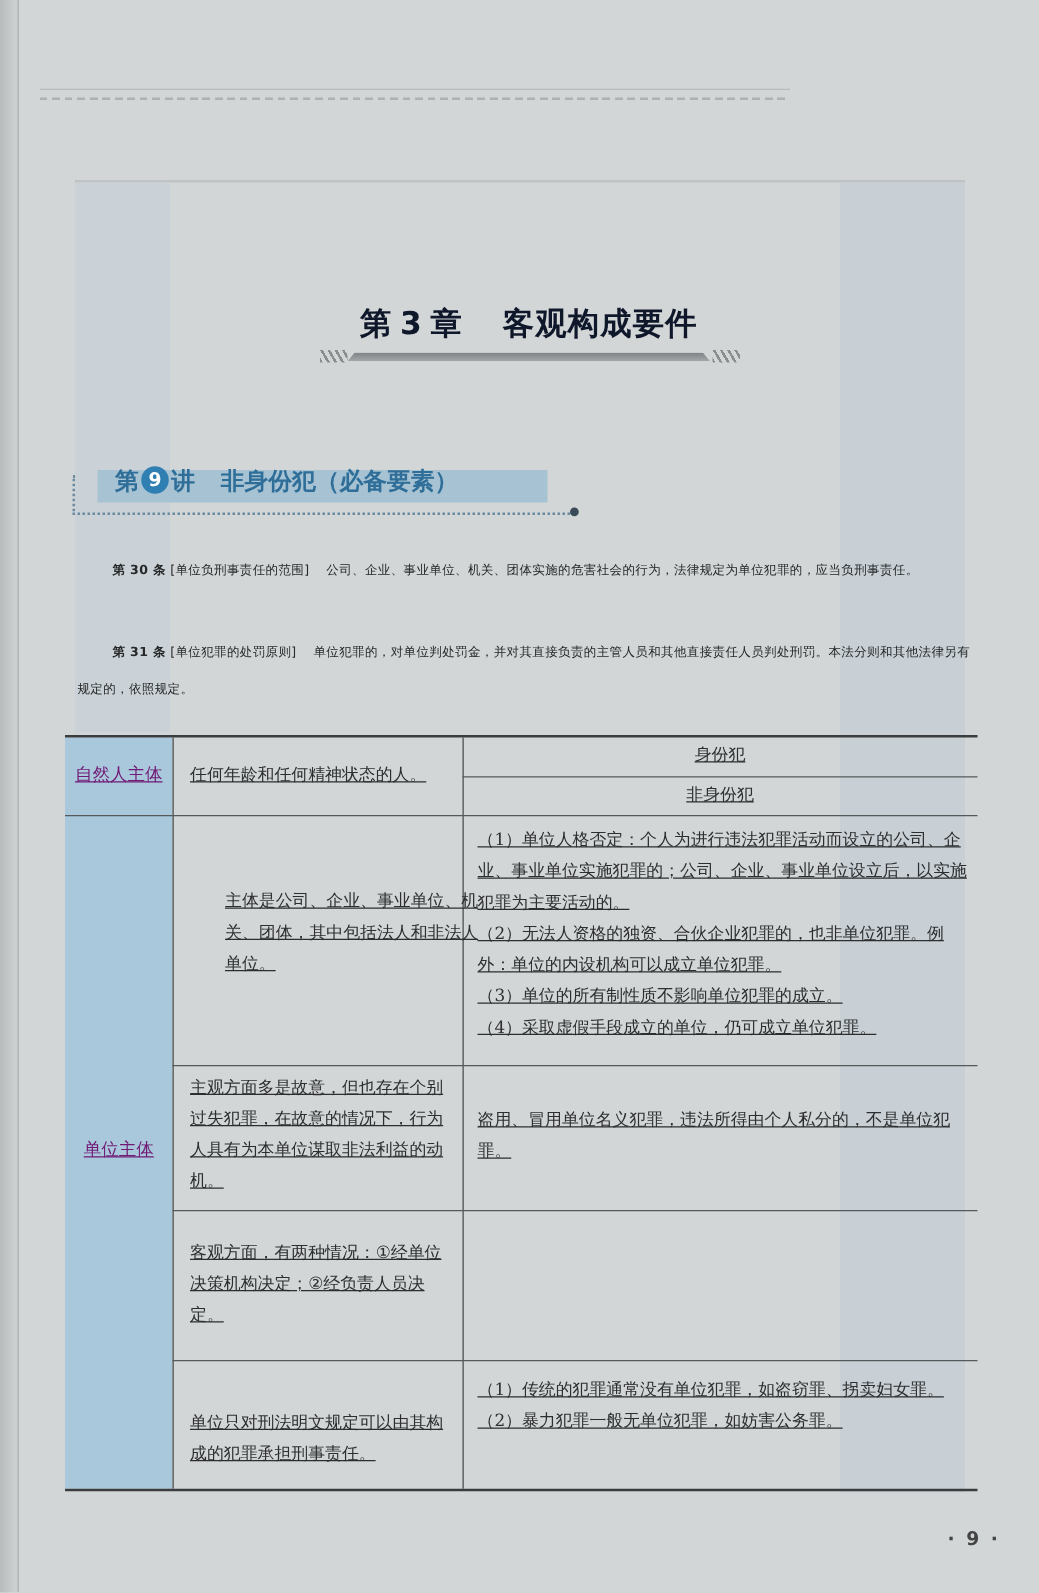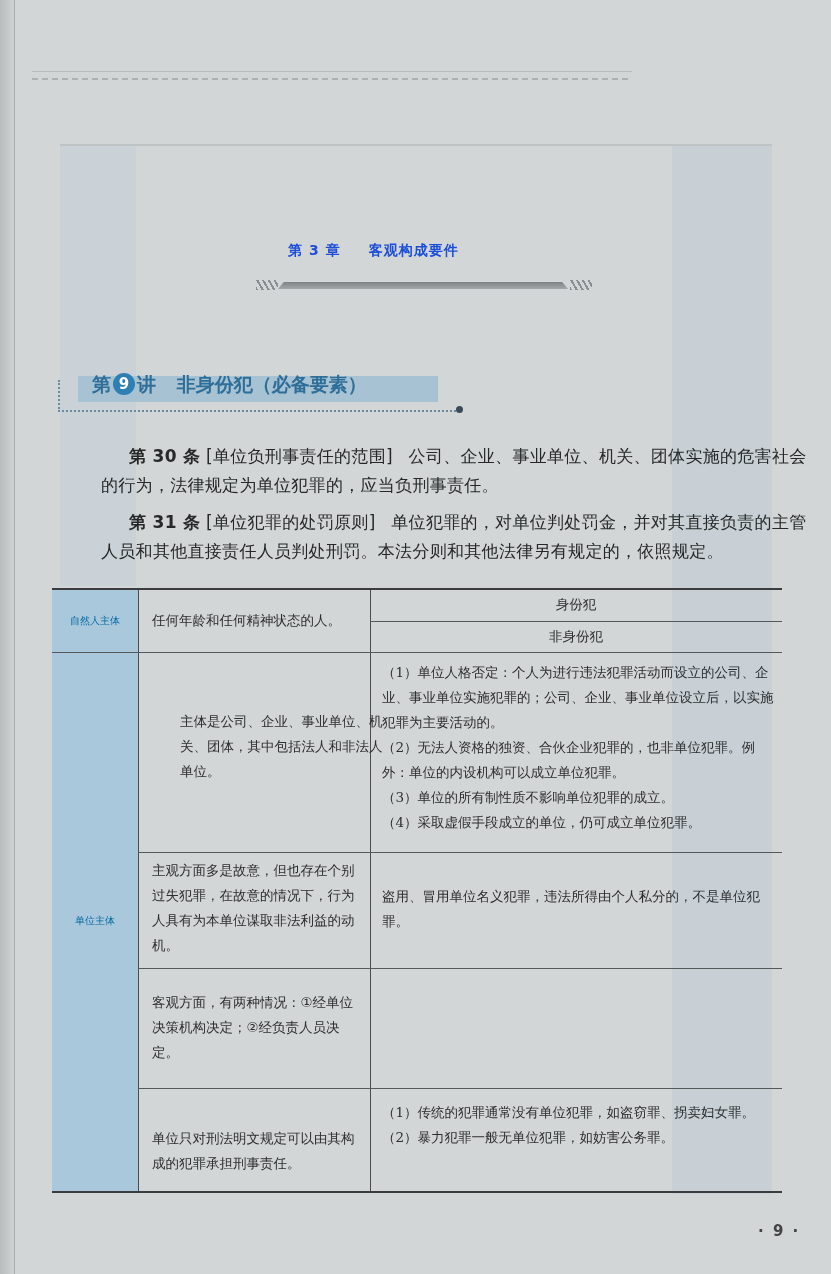--- a/index.html
+++ b/index.html
@@ -15,51 +15,51 @@
   .ghost-header { position:absolute; left:14px; top:62px; width:817px; height:22px; }
   .ghost-rule-top { position:absolute; left:18px; top:9px; width:600px; height:1px; background:#b9bcbd; }
   .ghost-rule-bot { position:absolute; left:18px; top:16px; width:600px; height:2px; background:repeating-linear-gradient(90deg,#aeb1b2 0 6px,transparent 6px 10px); }
   .ghost-logo { position:absolute; left:622px; top:0; width:190px; height:24px; color:#9ea2a4; font-size:16px; font-weight:bold; letter-spacing:2px; opacity:.7; }
   .ghost-table { position:absolute; left:60px; top:144px; width:712px; height:1050px; border-top:2px solid #bfc3c4; }
   .ghost-blue-right { position:absolute; left:672px; top:146px; width:100px; height:1048px; background:#c4ced6; opacity:.75; }
   .ghost-blue-left { position:absolute; left:60px; top:146px; width:76px; height:440px; background:#c5d0d8; opacity:.55; }
 
   
   .chapter { position:absolute; left:256px; top:240px; width:360px; height:60px; }
-  .chapter-title { position:absolute; left:32px; top:2px; font-size:14px; font-weight:bold; color:#1d4ed8; letter-spacing:1px; white-space:nowrap; }
+  .chapter-title { position:absolute; left:32px; top:2px; font-size:25px; font-weight:bold; color:#0f172a; letter-spacing:1px; white-space:nowrap; }
   .chapter-title .num { margin:0 6px; }
   .chapter-bar { position:absolute; left:22px; top:42px; width:290px; height:7px; background:linear-gradient(180deg,#7f8386,#a3a7aa); clip-path:polygon(2% 0,98% 0,100% 100%,0 100%); }
   .chapter-hatch-l, .chapter-hatch-r { position:absolute; top:40px; width:22px; height:10px;
     background:repeating-linear-gradient(60deg,#8a8e91 0 2px,transparent 2px 5px); }
   .chapter-hatch-l { left:0; }
   .chapter-hatch-r { left:314px; }
 
   
   .lecture { position:absolute; left:58px; top:368px; width:400px; height:46px; }
   .lecture-bg { position:absolute; left:20px; top:8px; width:360px; height:26px; background:#a6c2d3; }
   .lecture-dotted { position:absolute; left:0; top:12px; width:396px; height:30px; border-left:2px dotted #6a8aa0; border-bottom:2px dotted #6a8aa0; }
   .lecture-dot { position:absolute; left:398px; top:38px; width:7px; height:7px; border-radius:50%; background:#3a4a58; }
   .lecture-title { position:absolute; left:34px; top:4px; font-size:19px; font-weight:bold; color:#2f6e98; white-space:nowrap; }
   .lecture-num { display:inline-block; width:22px; height:22px; border-radius:50%; background:#2f7fb3; color:#fff; font-size:15px; text-align:center; line-height:22px; margin:0 2px; vertical-align:2px; }
   .lecture-sub { margin-left:14px; }
 
   
-  .article { position:absolute; left:62px; width:720px; font-family:"DejaVu Serif", serif; font-size:17px; line-height:29px; color:#262829; letter-spacing:0.3px; text-indent:28px;margin-left:39px; }
+  .article { position:absolute; left:62px; width:720px; font-family:"DejaVu Serif", serif; font-size:10px; line-height:29px; color:#262829; letter-spacing:0.3px; text-indent:28px; }
   .article .art-no { font-family:"DejaVu Sans", sans-serif; font-weight:bold; }
   .article .art-head { font-family:"DejaVu Sans", sans-serif; margin-right:10px; }
 
   
   .tbl { position:absolute; left:52px; top:588px; width:730px; height:605px; }
   .tbl-topline { position:absolute; left:0; top:0; width:730px; height:2px; background:#3a3c3d; }
   .tbl-botline { position:absolute; left:0; top:603px; width:730px; height:2px; background:#3a3c3d; }
   .tbl-blue { position:absolute; left:0; top:2px; width:86px; height:601px; background:#a9c8dc; }
   .vline { position:absolute; width:1px; background:#4a4c4d; }
   .hline { position:absolute; height:1px; background:#56595a; }
-  .cell { position:absolute; font-size:13.5px; line-height:25px; color:#2c2e2f; }
-  .cell-head { font-size:10px; color:#0369a1; text-align:center; }
+  .cell { position:absolute; font-size:13.5px; line-height:25px; color:#2c2e2f;text-decoration:underline; }
+  .cell-head { font-size:14px; color:#701a75; text-align:center; }
   .serif { font-family:"DejaVu Serif", serif; }
 
   .page-num { position:absolute; left:758px; top:1222px; font-size:15px; color:#444; font-weight:bold; letter-spacing:2px; }
 </style>
 </head>
 <body>
 
 <div class="page-edge"></div>
 <div class="page-curl"></div>
 

